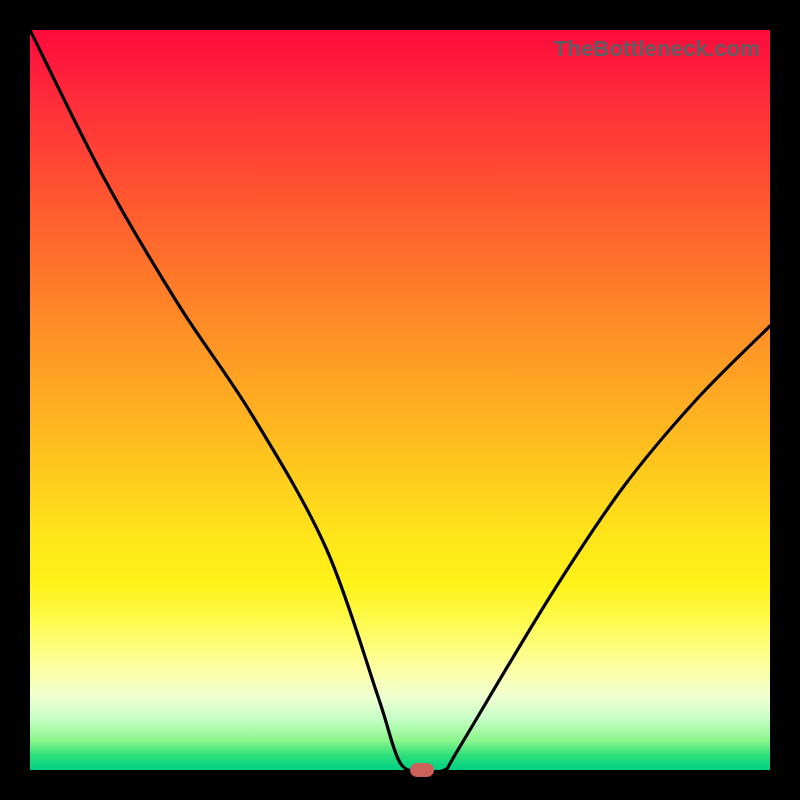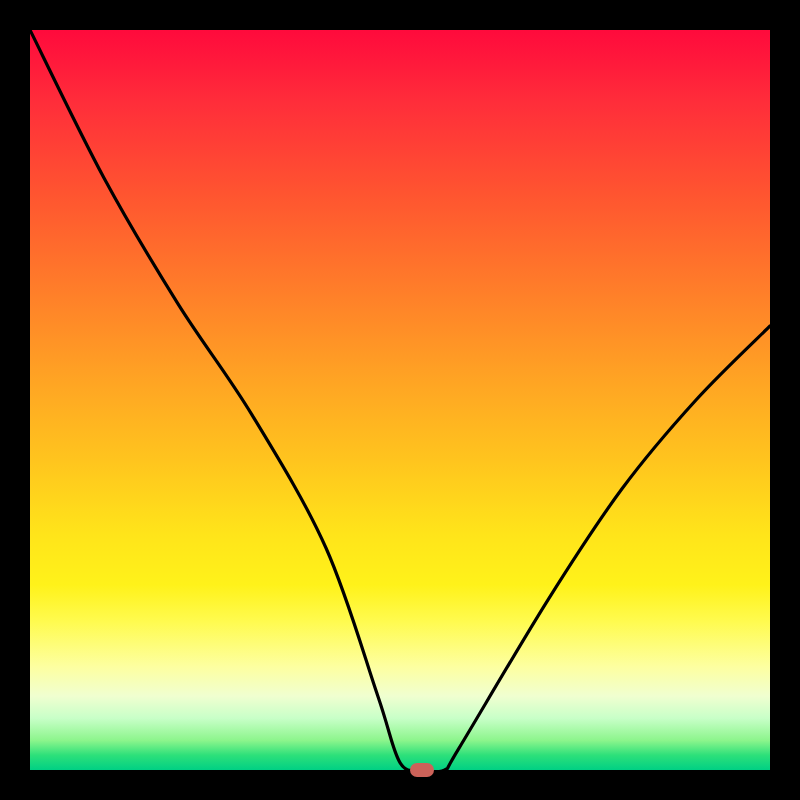--- a/index.html
+++ b/index.html
@@ -53,20 +53,21 @@
     background: #cc6259;
     transform: translate(-50%, -50%);
   }
 </style>
 </head>
 <body>
 
 <div class="frame">
   <div class="plot-area">
 
+    <div class="watermark">TheBottleneck.com</div>
 
     <svg class="curve" viewBox="0 0 740 740" preserveAspectRatio="none">
       <path id="curve-path" fill="none" stroke="#000" stroke-width="3.2" stroke-linecap="round" stroke-linejoin="round" d="M 0 0 C 12.333333333333334 24.666666666666668, 49.33333333333333 102.36666666666667, 74 148 C 98.66666666666667 193.63333333333333, 123.33333333333333 234.33333333333334, 148 273.8 C 172.66666666666666 313.26666666666665, 197.33333333333334 344.1, 222 384.8 C 246.66666666666666 425.5, 275.03333333333336 471.1333333333333, 296 518 C 316.96666666666664 564.8666666666667, 335.46666666666664 630.2333333333333, 347.79999999999995 666 C 360.13333333333327 701.7666666666667, 362.59999999999997 720.2666666666667, 370 732.6 C 377.40000000000003 744.9333333333334, 384.80000000000007 738.7666666666667, 392.20000000000005 740 C 399.6 741.2333333333333, 408.23333333333335 743.7, 414.40000000000003 740 C 420.5666666666667 736.3, 411.93333333333334 746.1666666666666, 429.2 717.8 C 446.46666666666664 689.4333333333333, 490.8666666666667 612.9666666666666, 518 569.8 C 545.1333333333333 526.6333333333333, 567.3333333333334 492.1, 592 458.8 C 616.6666666666666 425.5, 641.3333333333334 397.1333333333333, 666 370 C 690.6666666666666 342.8666666666667, 727.6666666666666 308.3333333333333, 740 296"></path>
     </svg>
 
     <div id="marker" class="marker" style="left: 392.2px; top: 740px; background: rgb(204, 98, 89);"></div>
 
   </div>
 </div>
 

